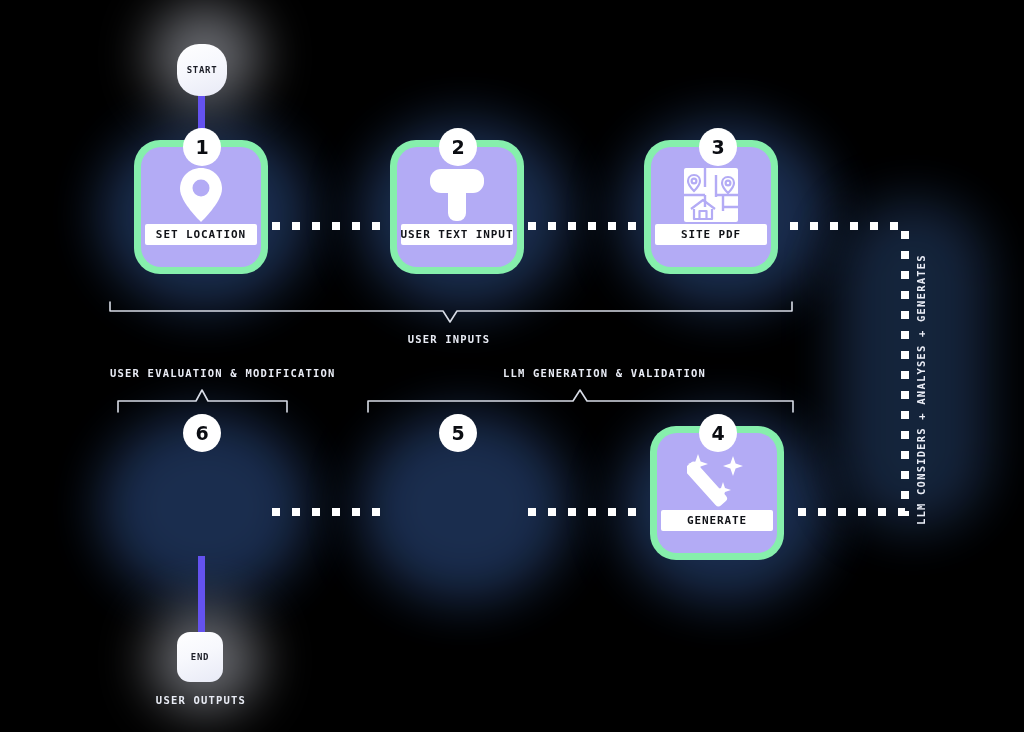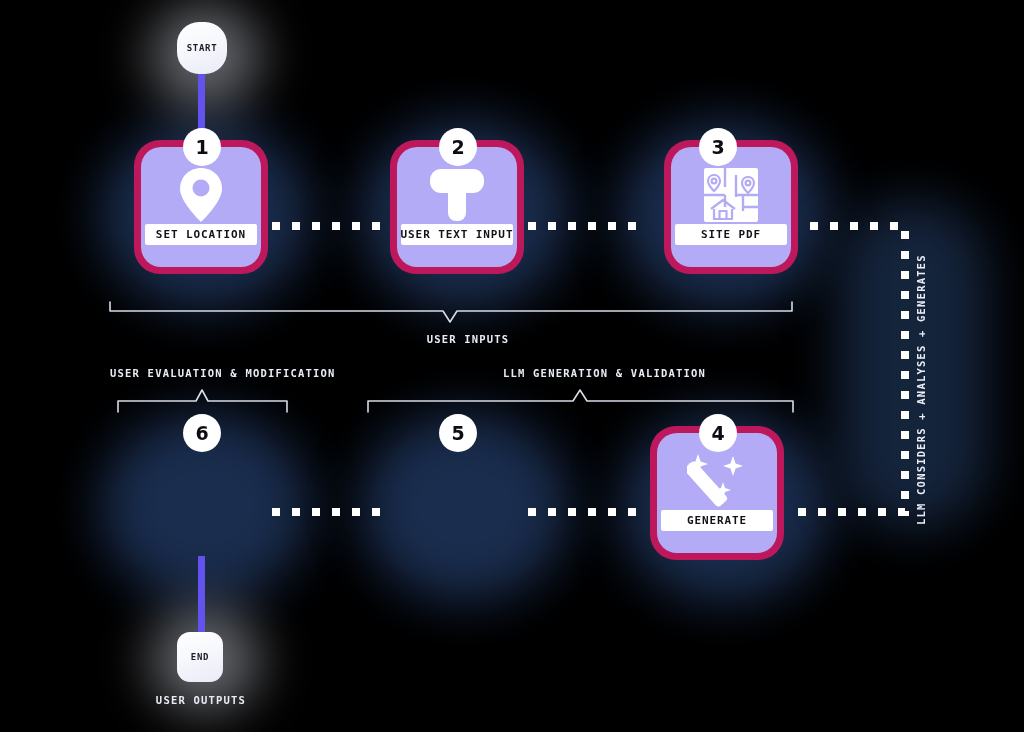--- a/index.html
+++ b/index.html
@@ -37,21 +37,21 @@
     filter: blur(26px);
     pointer-events: none;
   }
 
   
   .card {
     position: absolute;
     width: 134px;
     height: 134px;
     border-radius: 26px;
-    background: #be185d;
+    background: #86efac;
     box-sizing: border-box;
     padding: 7px;
   }
   .card-inner {
     position: relative;
     width: 100%;
     height: 100%;
     border-radius: 20px;
     background: #b3abf5;
     overflow: hidden;
@@ -180,21 +180,21 @@
 
       <path d="M 118 412 L 118 401 L 196 401 L 202 390 L 208 401 L 287 401 L 287 412"></path>
 
       <path d="M 368 412 L 368 401 L 573 401 L 580 390 L 587 401 L 793 401 L 793 412"></path>
     </g>
   </svg>
 
   <div class="layer" id="node-layer">
 
     <div class="stem" style="left:198px; top:70px; width:7px; height:78px;"></div>
-    <div class="terminal" style="left:177px; top:22px; width:50px; height:52px; font-size:9px;border-radius:22px;">
+    <div class="terminal" style="left:177px; top:44px; width:50px; height:52px; font-size:9px;border-radius:22px;">
       <span>START</span>
     </div>
 
     <div class="card" style="left:134px; top:140px;">
       <div class="card-inner">
         <div class="card-icon">
           <svg width="46" height="58" viewBox="0 0 46 58" aria-hidden="true">
             <path d="M23 2 C11 2 2 11 2 23 C2 36 23 56 23 56 C23 56 44 36 44 23 C44 11 35 2 23 2 Z" fill="#ffffff"></path>
             <circle cx="23" cy="22" r="8.5" fill="#b3abf5"></circle>
           </svg>
@@ -214,21 +214,21 @@
             <rect x="20" y="16" width="18" height="38" rx="8" fill="#ffffff"></rect>
           </svg>
         </div>
         <div class="card-label">USER TEXT INPUT</div>
       </div>
     </div>
     <div class="badge" style="left:439px; top:128px;">
       <span>2</span>
     </div>
 
-    <div class="card" style="left:664px; top:140px;">
+    <div class="card" style="left:644px; top:140px;">
       <div class="card-inner">
         <div class="card-icon">
           <svg width="56" height="56" viewBox="0 0 56 56" aria-hidden="true">
             <rect x="1" y="1" width="54" height="54" rx="2" fill="#ffffff"></rect>
             <g stroke="#b3abf5" stroke-width="2.4" fill="none">
               <line x1="1" y1="28" x2="22" y2="28"></line>
               <line x1="33" y1="28" x2="55" y2="28"></line>
               <line x1="22" y1="1" x2="22" y2="20"></line>
               <line x1="33" y1="8" x2="33" y2="30"></line>
               <line x1="22" y1="28" x2="22" y2="40"></line>
@@ -279,20 +279,20 @@
     <div class="badge" style="left:183px; top:414px;">
       <span>6</span>
     </div>
 
     <div class="stem" style="left:198px; top:556px; width:7px; height:80px;"></div>
     <div class="terminal" style="left:177px; top:632px; width:46px; height:50px; font-size:9px;text-align:right;">
       <span>END</span>
     </div>
     <div class="caption center" style="left:201px; top:694px;">USER OUTPUTS</div>
 
-    <div class="caption center" style="left:468px; top:333px;">USER INPUTS</div>
+    <div class="caption center" style="left:449px; top:333px;">USER INPUTS</div>
     <div class="caption" style="left:110px; top:367px;">USER EVALUATION &amp; MODIFICATION</div>
     <div class="caption" style="left:503px; top:367px;">LLM GENERATION &amp; VALIDATION</div>
 
     <div class="vcaption" style="left:927px; top:513px;">LLM CONSIDERS + ANALYSES + GENERATES</div>
 
   </div>
 </div>
 
 </body></html>

